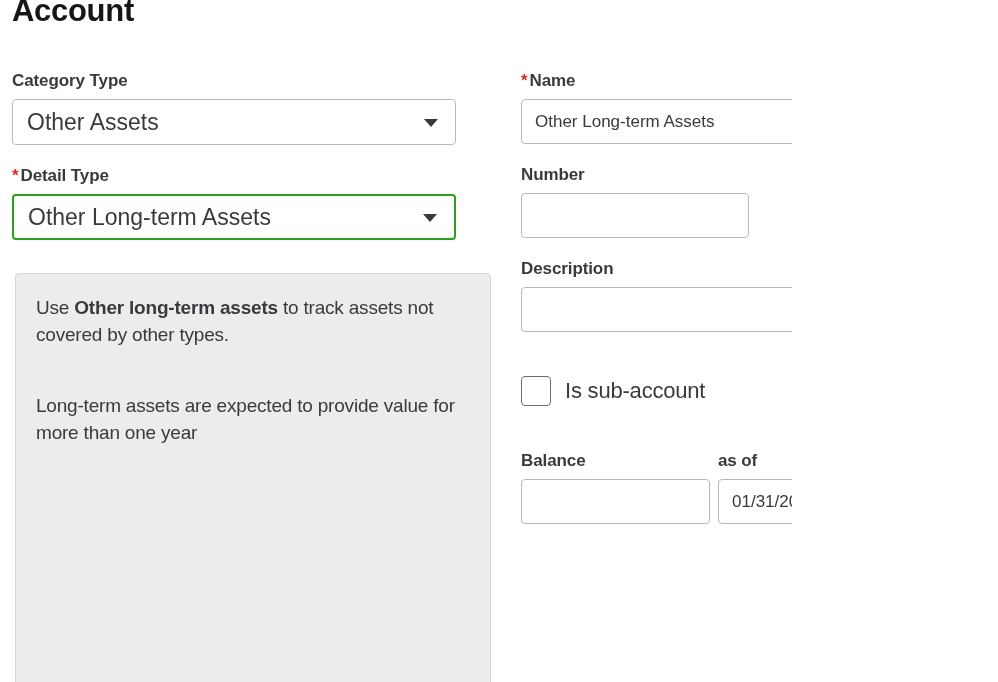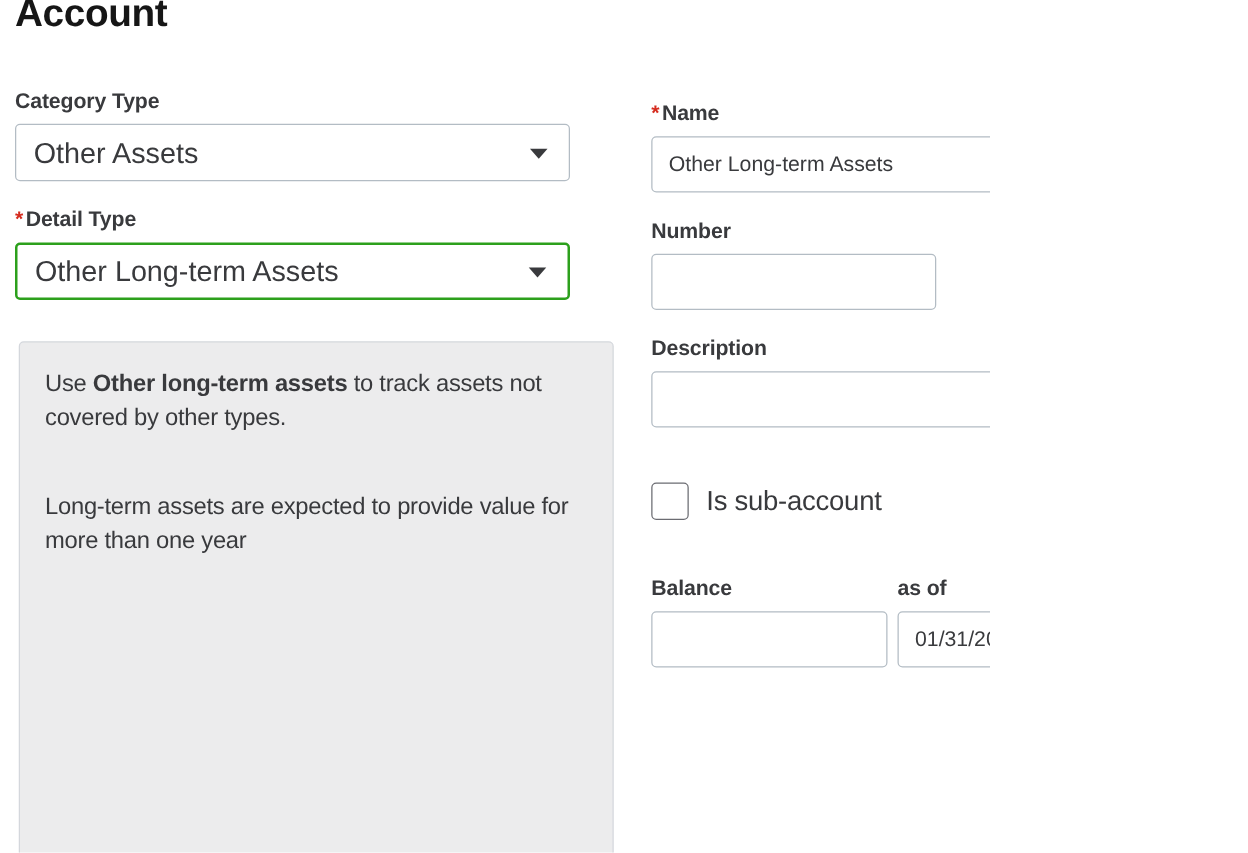--- a/index.html
+++ b/index.html
@@ -39,21 +39,21 @@
   
   .col-left {
     position: absolute;
     left: 12px;
     top: 70px;
     width: 480px;
   }
   .col-right {
     position: absolute;
     left: 521px;
-    top: 80px;
+    top: 70px;
     width: 470px;
   }
 
   
   .field-label {
     font-size: 17px;
     font-weight: bold;
     color: #393a3d;
     letter-spacing: -0.1px;
     line-height: 22px;

